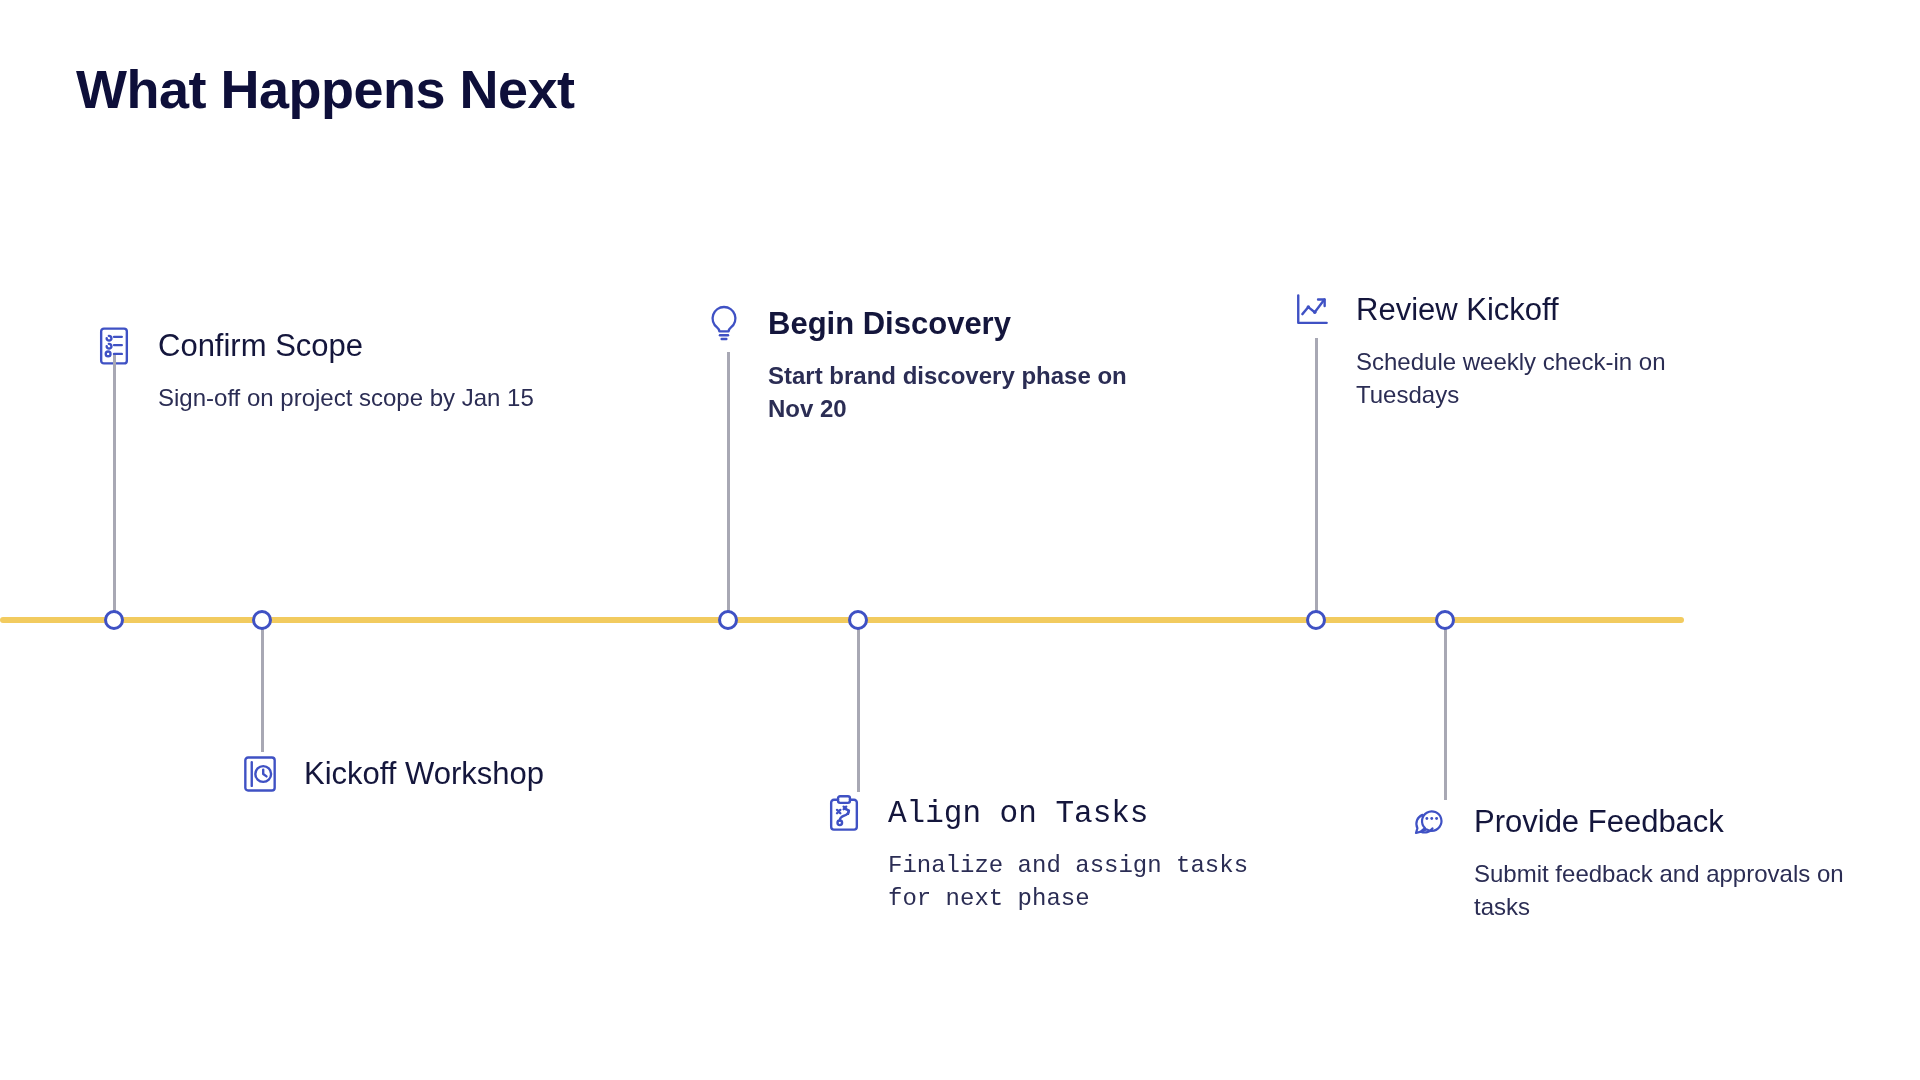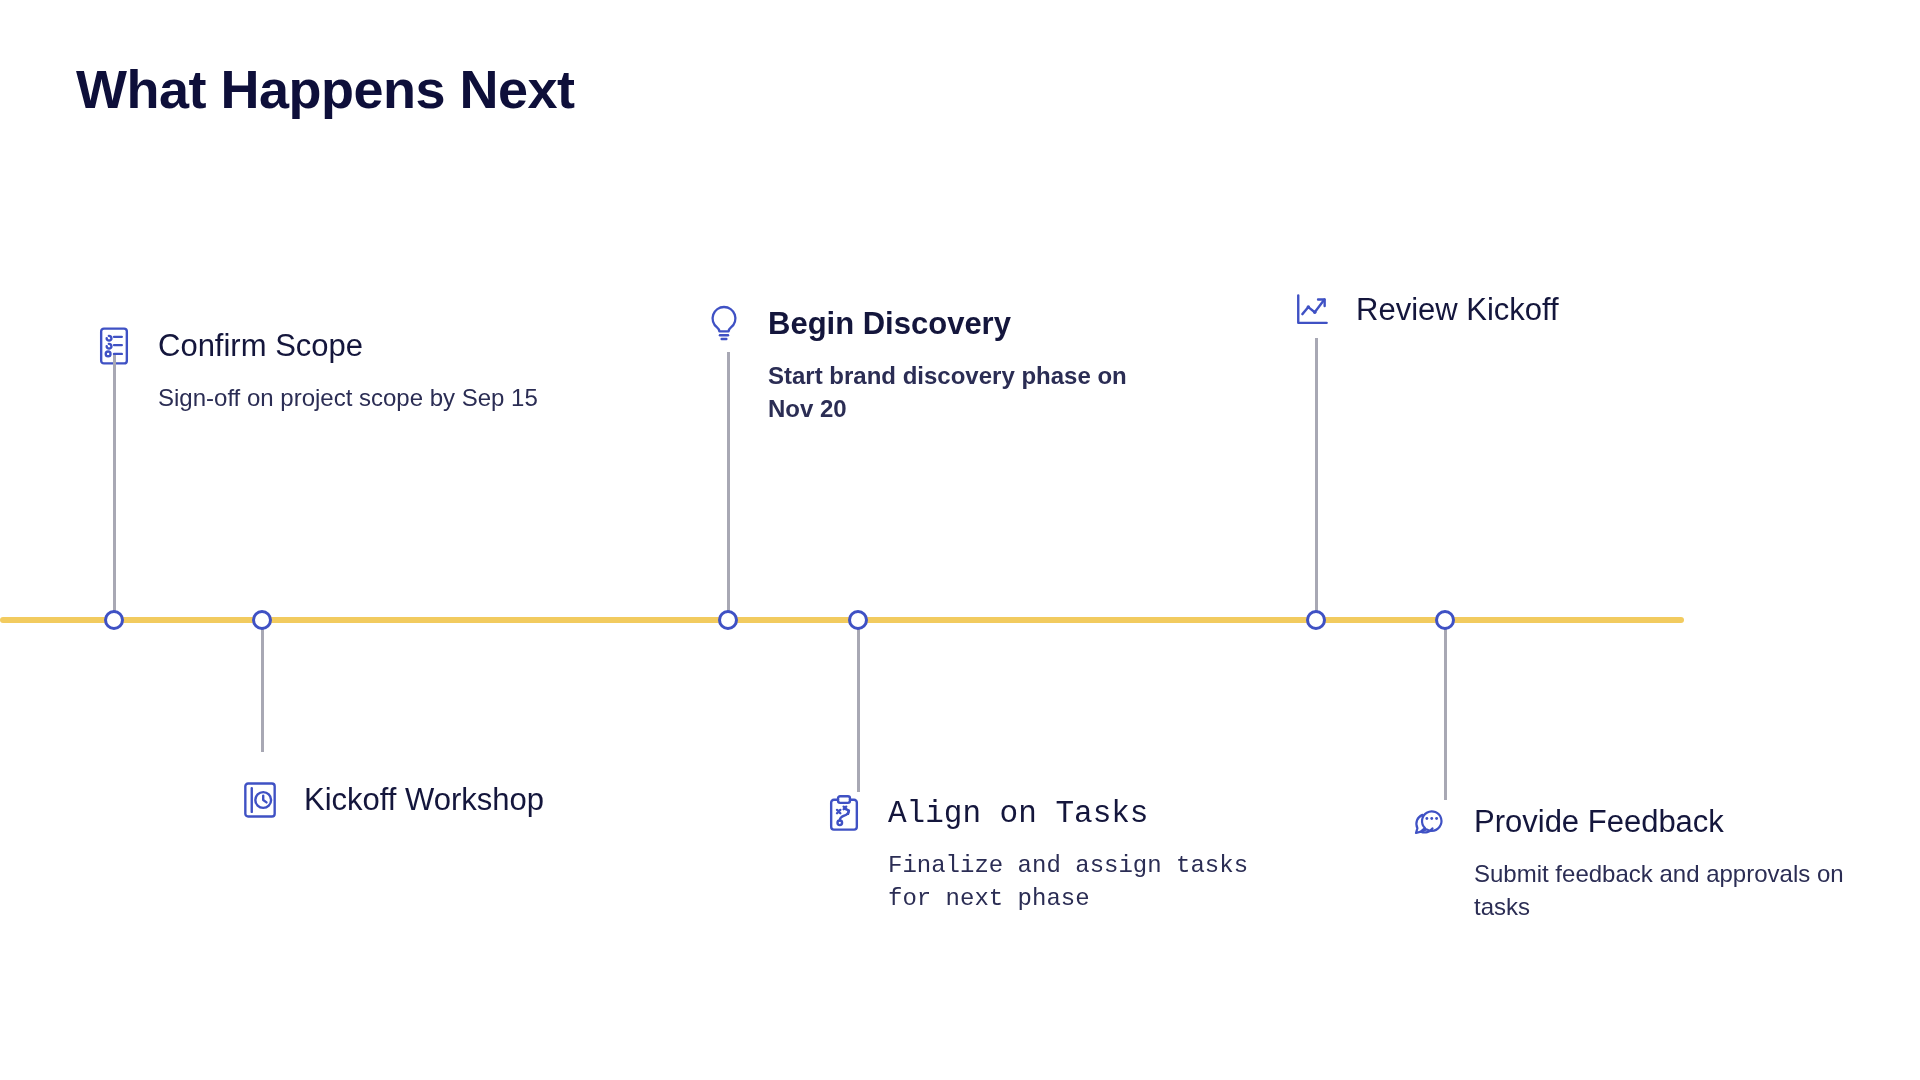--- a/index.html
+++ b/index.html
@@ -127,28 +127,28 @@
             <path d="M16 15.5 a2.6 2.6 0 1 0 2.4 -2.5"></path>
             <path d="M16 24.2 a2.6 2.6 0 1 0 2.4 -2.5"></path>
             <circle cx="17.6" cy="32.6" r="2.6"></circle>
             <line x1="24" y1="14" x2="32.5" y2="14"></line>
             <line x1="24" y1="23" x2="32.5" y2="23"></line>
             <line x1="24" y1="32.6" x2="32.5" y2="32.6"></line>
           </svg>
         </span>
         <span class="node-title">Confirm Scope</span>
       </div>
-      <div class="node-desc indent-desc">Sign-off on project scope by Sep 15</div>
+      <div class="node-desc indent-desc">Sign-off on project scope by Jan 15</div>
     </div>
   </div>
 
   <div class="timeline-node">
     <div class="node-stem" style="left:261px; top:620px; height:132px;"></div>
     <div class="node-marker" style="left:252px; top:610px;"></div>
-    <div class="node-content" style="left:238px; top:752px;margin-top:26px;">
+    <div class="node-content" style="left:238px; top:752px;">
       <div class="node-head">
         <span class="node-icon">
           <svg viewBox="0 0 48 48" fill="none" stroke="currentColor" stroke-width="2.6" stroke-linecap="round" stroke-linejoin="round">
             <rect x="8" y="6" width="32" height="36" rx="3"></rect>
             <line x1="15" y1="11" x2="15" y2="37"></line>
             <circle cx="27.5" cy="24" r="8.6"></circle>
             <path d="M27.5 19.2 V24 l3.6 2.6"></path>
           </svg>
         </span>
         <span class="node-title">Kickoff Workshop</span>
@@ -205,20 +205,21 @@
           <svg viewBox="0 0 48 48" fill="none" stroke="currentColor" stroke-width="2.6" stroke-linecap="round" stroke-linejoin="round">
             <path d="M9 8 V38 H40"></path>
             <path d="M13.5 28.5 L20 20.8 L27 26.4 L37.5 12.5"></path>
             <circle cx="20" cy="20.8" r="1.9" fill="currentColor" stroke="none"></circle>
             <circle cx="27" cy="26.4" r="1.9" fill="currentColor" stroke="none"></circle>
             <path d="M30.6 12.5 H37.8 V19.6"></path>
           </svg>
         </span>
         <span class="node-title">Review Kickoff</span>
       </div>
+      <div class="node-desc indent-desc">Schedule weekly check-in on Tuesdays</div>
     </div>
   </div>
 
   <div class="timeline-node">
     <div class="node-stem" style="left:1444px; top:620px; height:180px;"></div>
     <div class="node-marker" style="left:1435px; top:610px;"></div>
     <div class="node-content" style="left:1408px; top:800px;">
       <div class="node-head">
         <span class="node-icon">
           <svg viewBox="0 0 48 48" fill="none" stroke="currentColor" stroke-width="2.4" stroke-linecap="round" stroke-linejoin="round">

